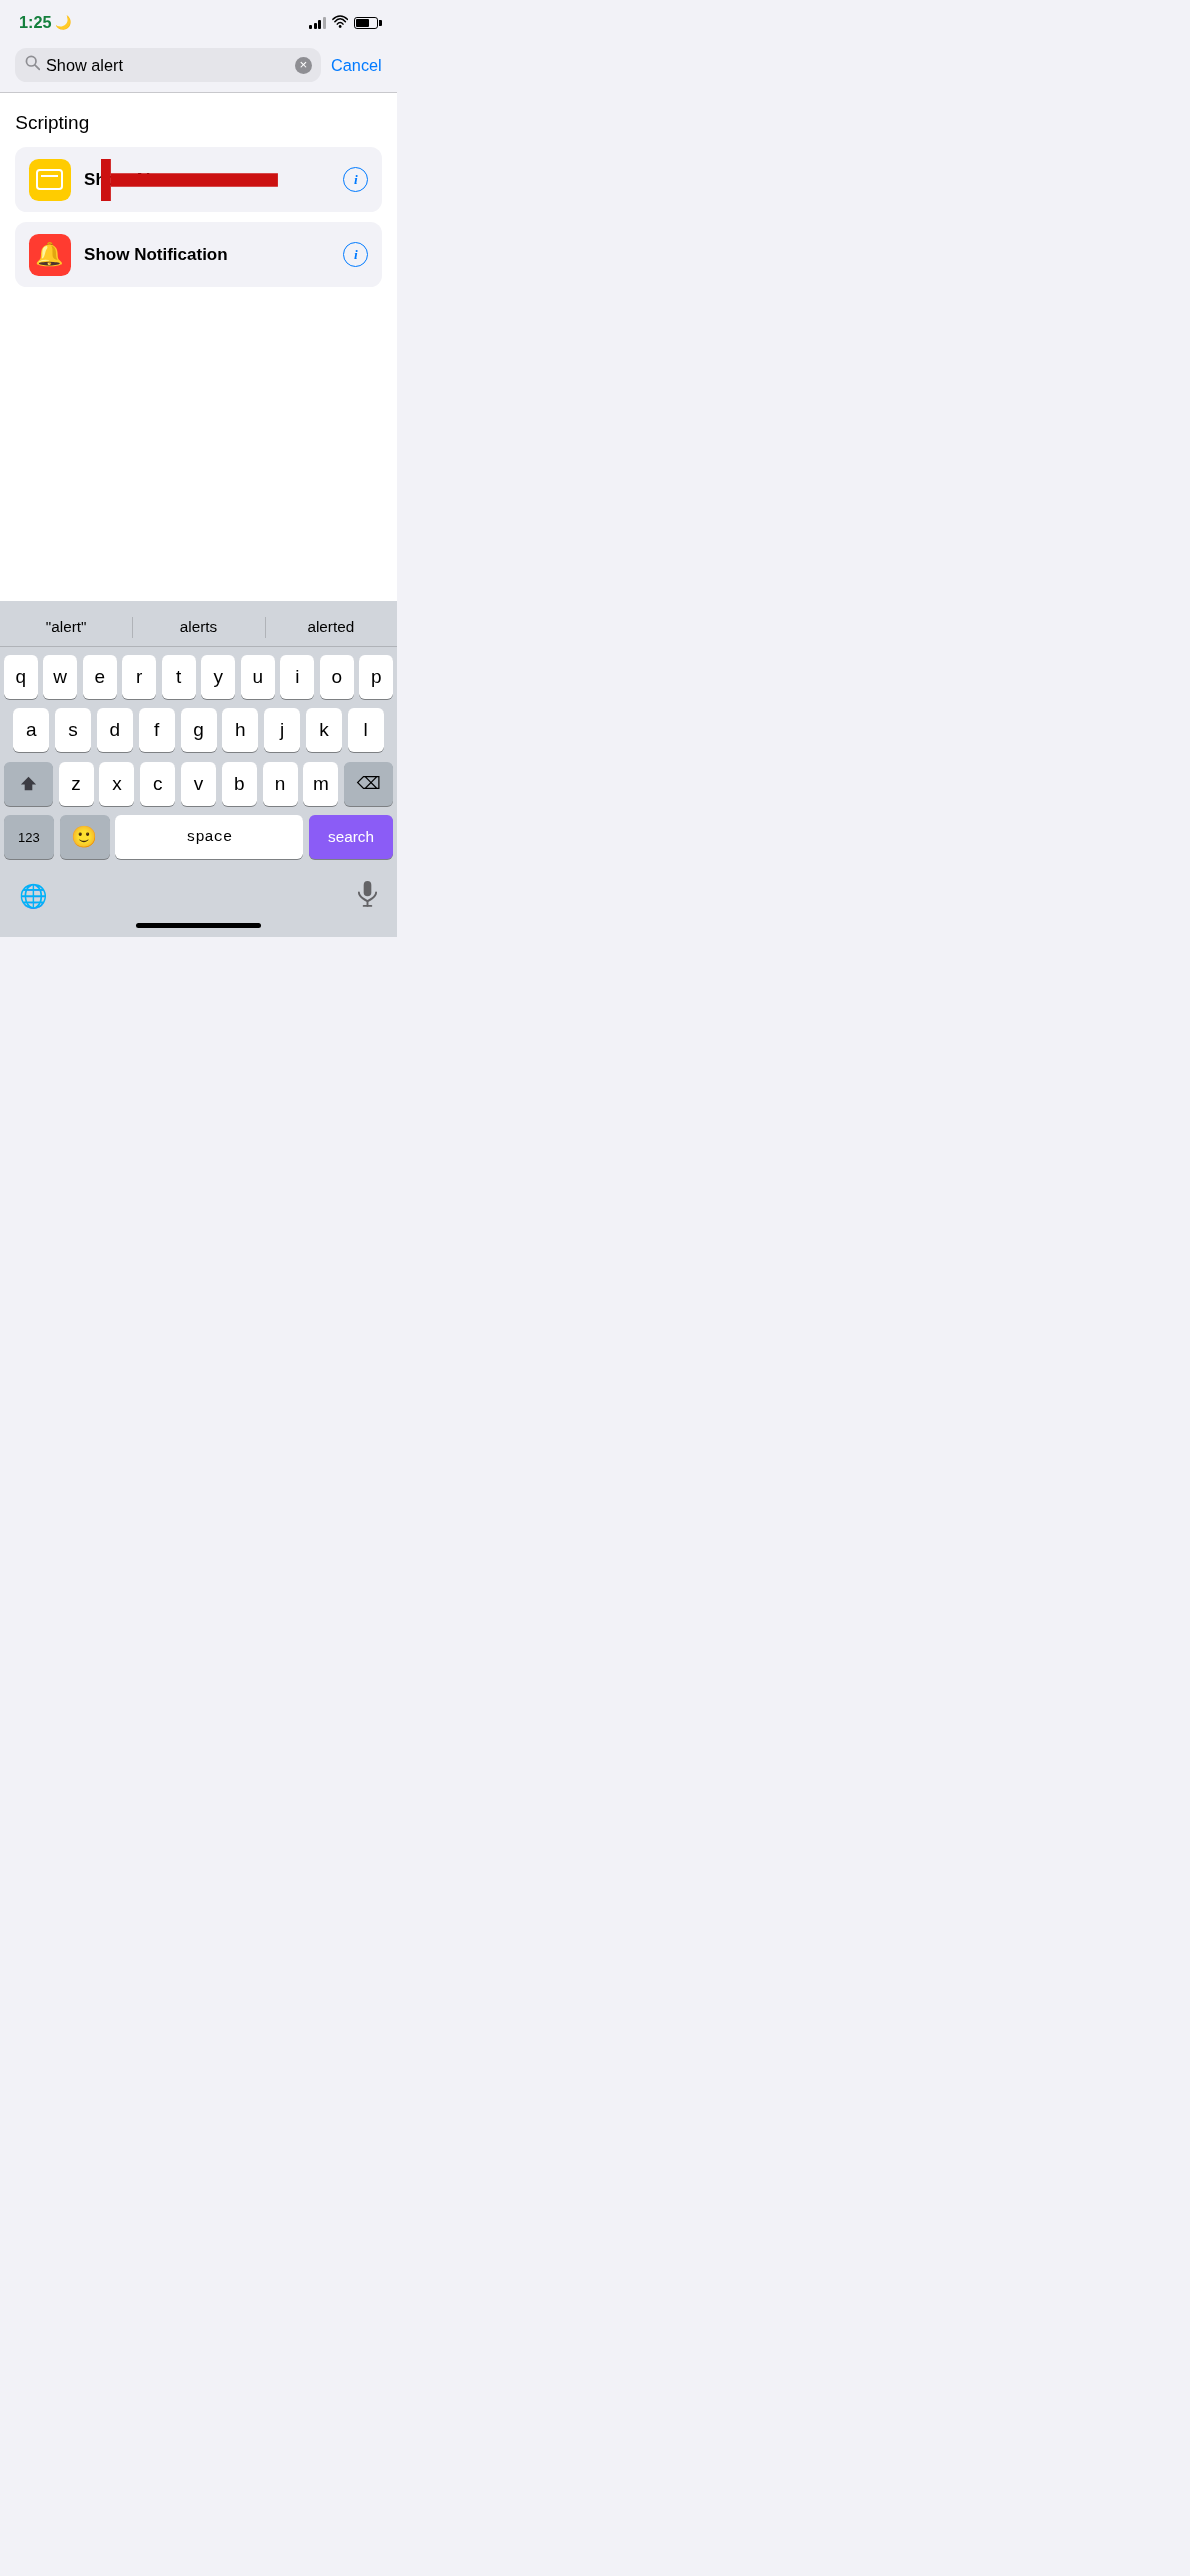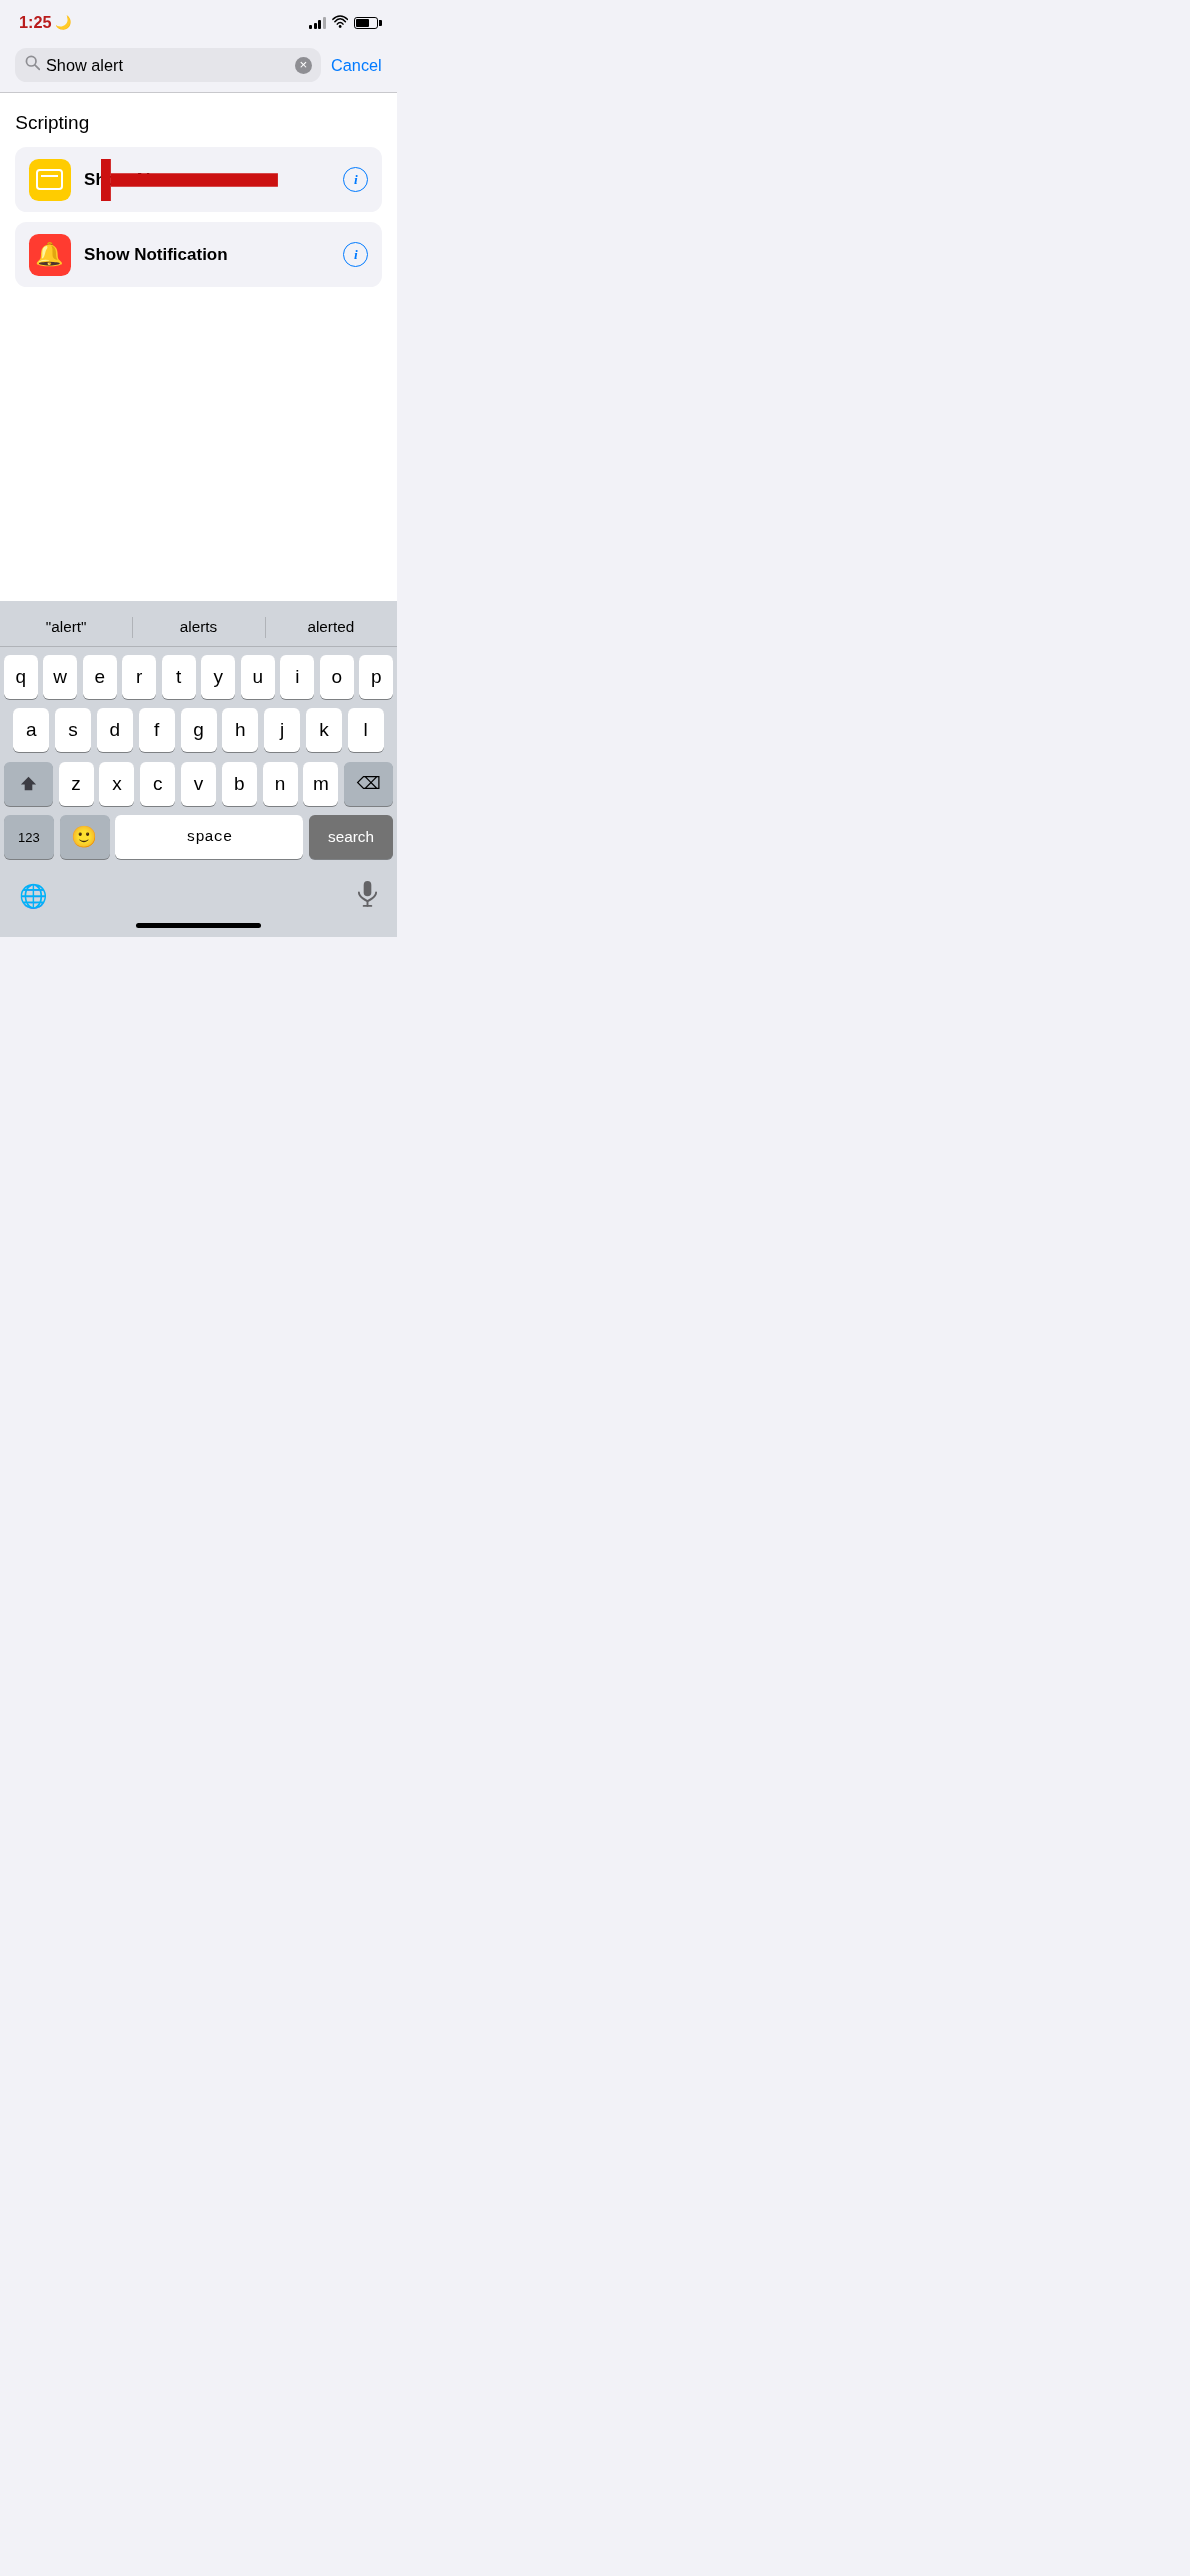--- a/index.html
+++ b/index.html
@@ -17,21 +17,21 @@
     .status-bar {
       display: flex;
       justify-content: space-between;
       align-items: center;
       padding: 13.4px 19px 7.7px 19px;
       background: #f2f2f7;
     }
     .status-time {
       font-size: 16.3px;
       font-weight: 600;
-      color: #b91c1c;
+      color: #15803d;
     }
     .status-icons {
       display: flex;
       align-items: center;
       gap: 5.8px;
     }
     .signal-bars {
       display: flex;
       align-items: flex-end;
       gap: 1.9px;
@@ -315,21 +315,21 @@
 
     .key-space {
       flex: 4;
       max-width: 957px;
       font-size: 15.3px;
       color: #000;
       font-family: Liberation Mono, monospace;
     }
 
     .key-search {
-      background: #737373;
+      background: #8b5cf6;
       color: #fff;
       font-size: 15.3px;
       flex: 1.8;
       max-width: 957px;
       text-align: center;
     }
 
     .key-numbers {
       font-size: 13px;
     }

